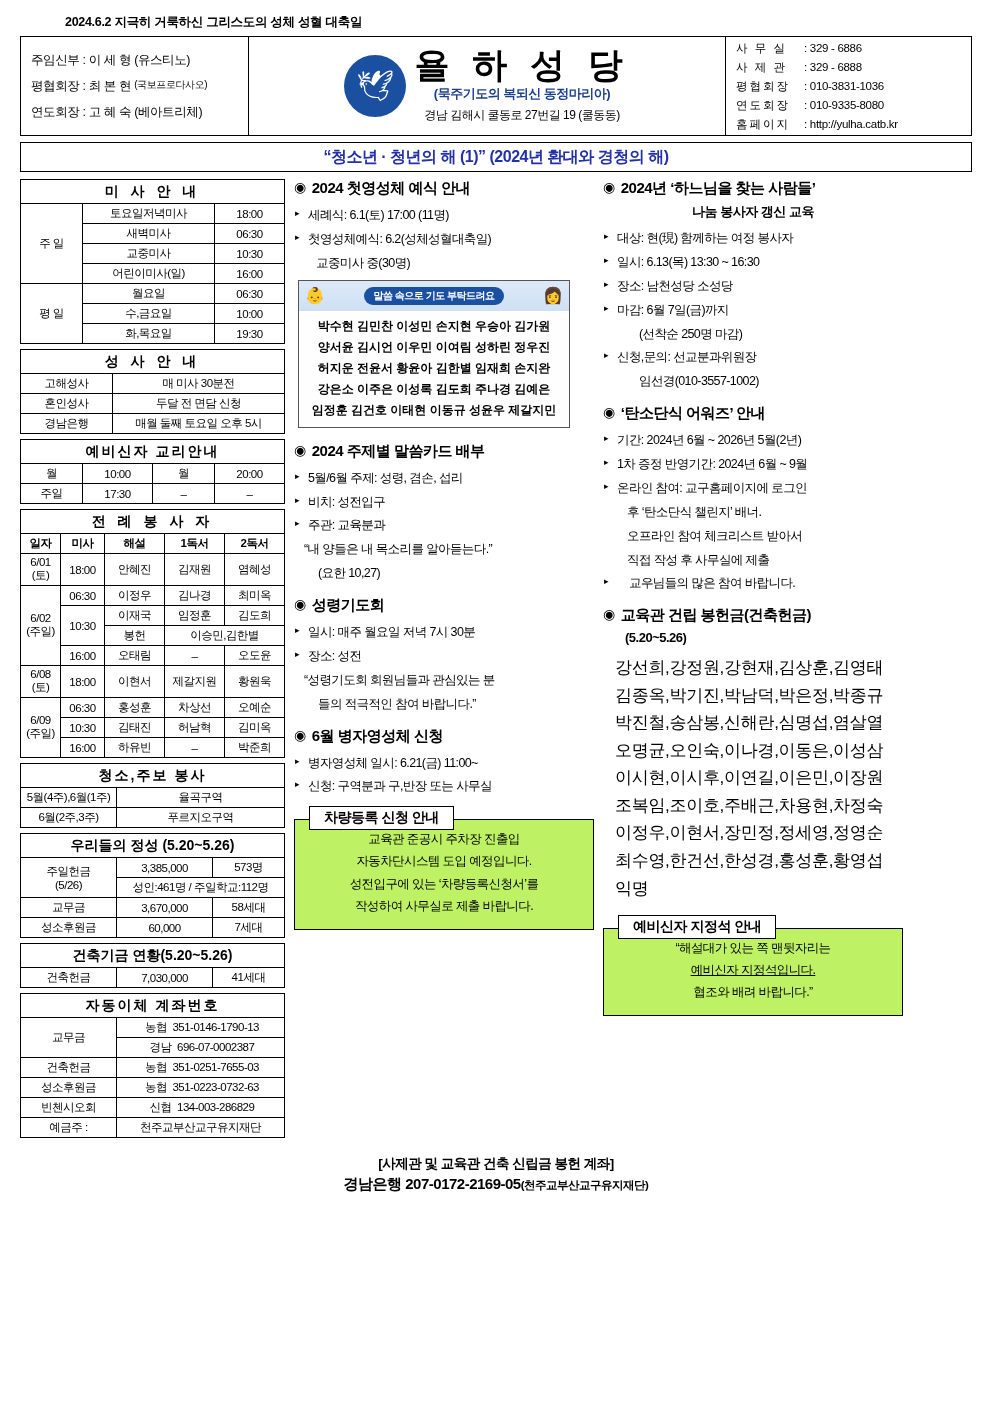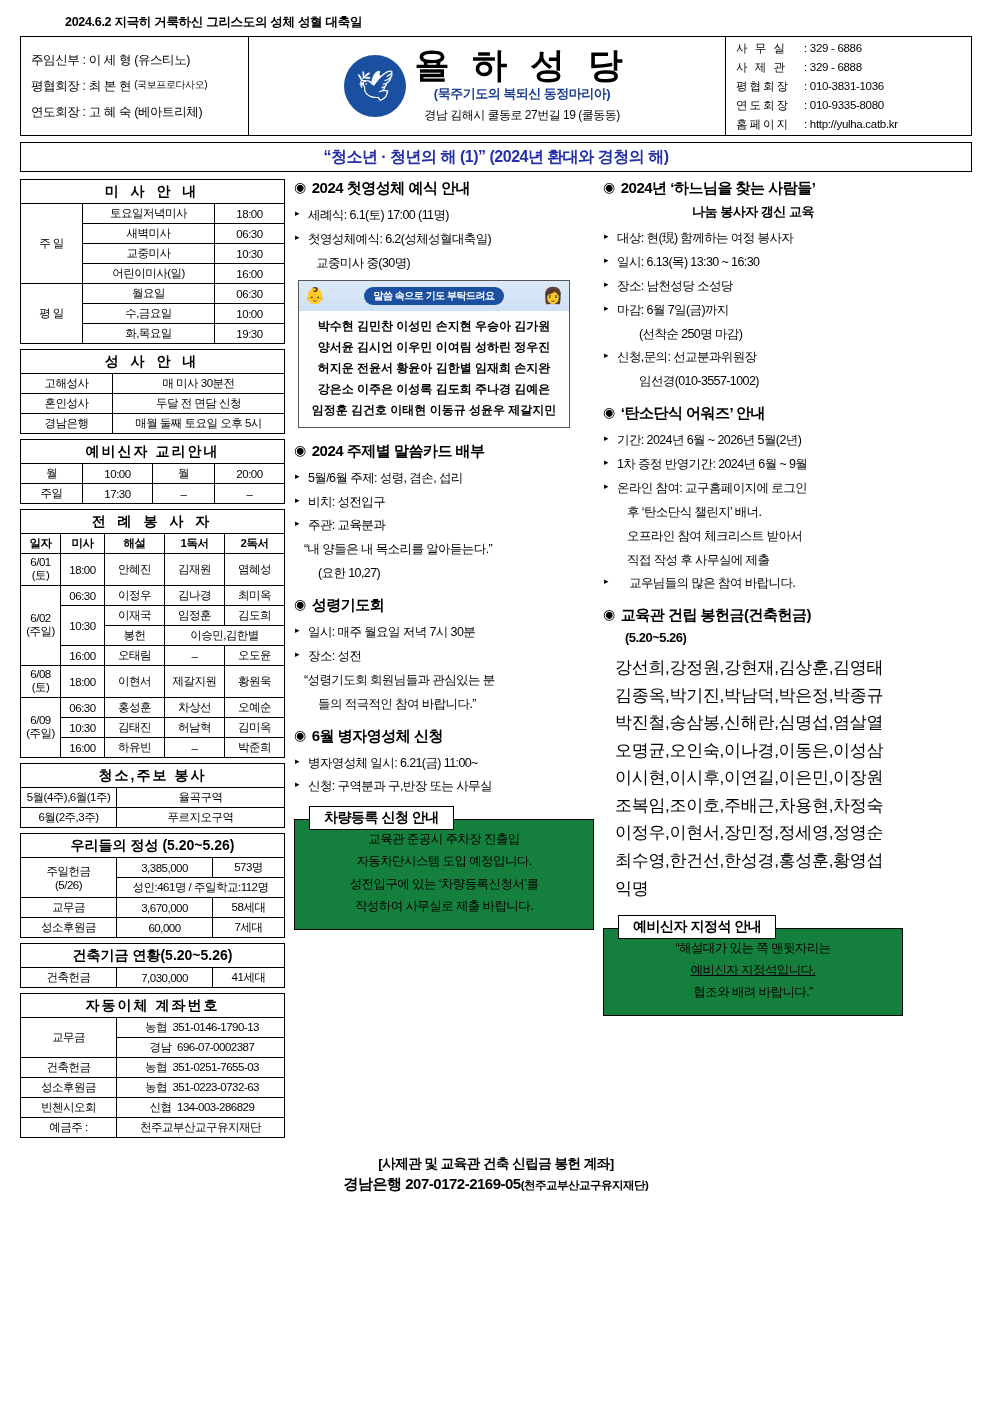--- a/index.html
+++ b/index.html
@@ -222,21 +222,21 @@
     font-weight: bold;
   }
   .names div { white-space: nowrap; }
 
   
   .callout {
     border: 1px solid #000;
     padding: 10px 8px 10px 8px;
     margin-top: 6px;
     position: relative;
-    background: #15803d;
+    background: #bef264;
   }
   .callout .cotitle {
     position: absolute;
     top: -14px; left: 14px;
     background: #fff;
     border: 1px solid #000;
     font-size: 14px; font-weight: bold;
     padding: 2px 14px;
     letter-spacing: -0.5px;
   }

